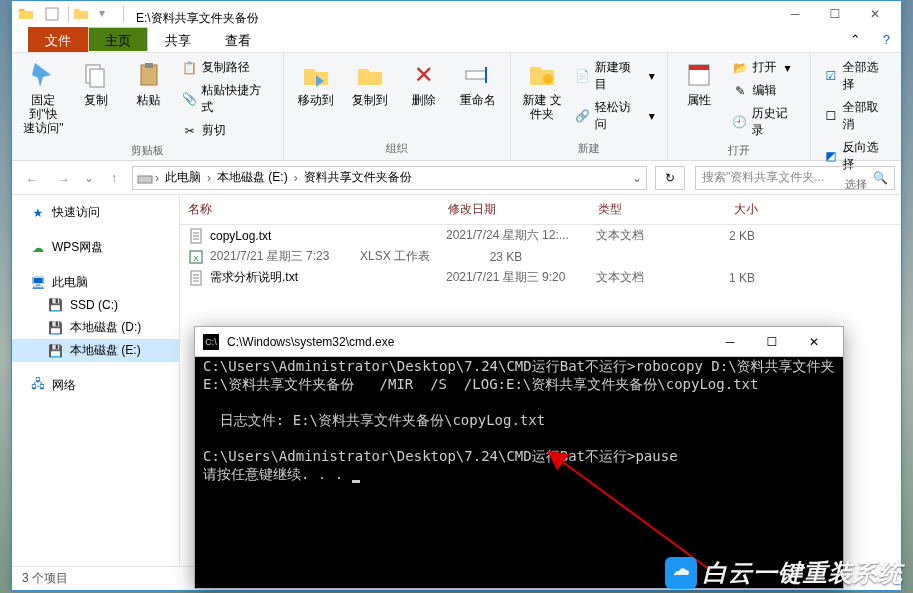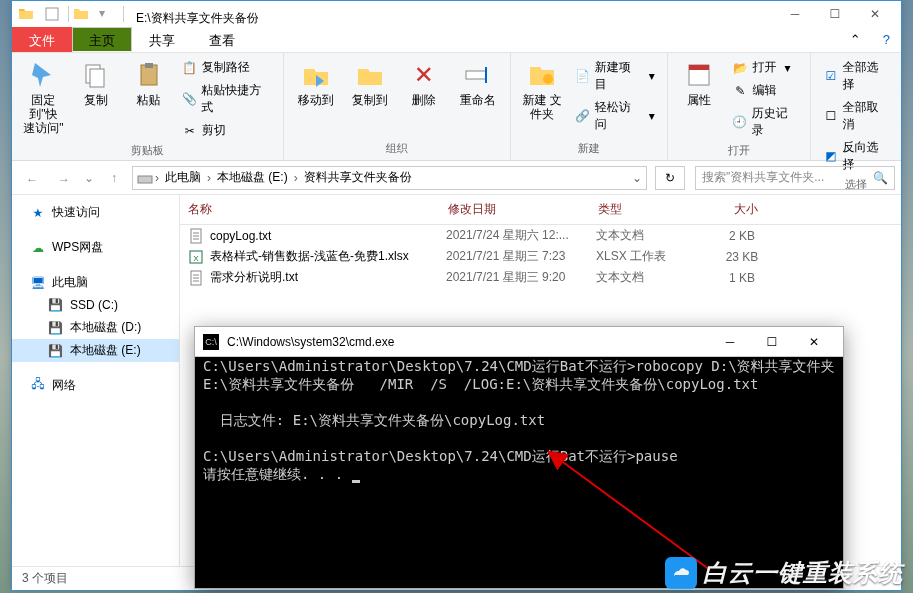--- a/index.html
+++ b/index.html
@@ -7,21 +7,21 @@
   .window { position: absolute; top: 0; left: 11px; width: 891px; height: 591px; background: #fff; border: 1px solid #3c8fcf; box-shadow: 0 0 8px rgba(0,0,0,0.2); }
   .titlebar { height: 26px; display: flex; align-items: center; padding: 0 6px; background: #fff; }
   .titlebar .folder-icon { width: 16px; height: 16px; margin-right: 6px; }
   .titlebar .sep { width: 1px; height: 16px; background: #ccc; margin: 0 4px; }
   .titlebar .qat-icon { width: 16px; height: 16px; margin: 0 4px; }
   .titlebar .title-text { margin-left: 8px; font-size: 12px; margin-top: 8px; }
   .winctrl { margin-left: auto; display: flex; }
   .winctrl div { width: 40px; height: 26px; display: flex; align-items: center; justify-content: center; color: #555; font-size: 12px; }
   .tabs { height: 26px; display: flex; background: #fff; border-bottom: 1px solid #e5e5e5; }
   .tab { padding: 4px 16px; font-size: 13px; border: 1px solid transparent; }
-  .tab.file { background: #ef4444; color: #fff; }
+  .tab.file { background: #c2410c; color: #fff; margin-left: 16px; }
   .tab.active { border: 1px solid #ccc; border-bottom-color: #f5f6f7; background: #4d7c0f; }
   .tab.help { margin-left: auto; padding: 4px 10px; }
   .ribbon { height: 108px; background: #f5f6f7; display: flex; border-bottom: 1px solid #dadbdc; }
   .group { display: flex; flex-direction: column; align-items: center; padding: 4px 8px; border-right: 1px solid #e1e2e3; }
   .group-body { display: flex; flex: 1; align-items: flex-start; gap: 6px; }
   .group-label { font-size: 11px; color: #666; margin-top: 2px; }
   .bigbtn { display: flex; flex-direction: column; align-items: center; width: 48px; padding: 2px; text-align: center; font-size: 12px; line-height: 14px; }
   .bigbtn .ico { width: 32px; height: 32px; display: flex; align-items: center; justify-content: center; margin-bottom: 2px; }
   .smallbtn { display: flex; align-items: center; font-size: 12px; padding: 2px 4px; gap: 4px; }
   .smallbtn .ico { width: 16px; height: 16px; display: flex; align-items: center; justify-content: center; }
@@ -349,21 +349,20 @@
             <span class="ftype">文本文档</span>
             <span class="fsize">2 KB</span>
           </div>
           <div class="filerow">
             <span class="ico">
               <svg width="16" height="16" viewBox="0 0 16 16">
                 <rect x="2" y="2" width="12" height="12" fill="#fff" stroke="#217346"></rect>
                 <text x="8" y="12" font-size="8" text-anchor="middle" fill="#217346">X</text>
               </svg>
             </span>
-            <span class="fname">表格样式-销售数据-浅蓝色-免费1.xlsx</span>
             <span class="fdate">2021/7/21 星期三 7:23</span>
             <span class="ftype">XLSX 工作表</span>
             <span class="fsize">23 KB</span>
           </div>
           <div class="filerow">
             <span class="ico">
               <svg width="16" height="16" viewBox="0 0 16 16">
                 <rect x="3" y="1" width="10" height="14" fill="#fff" stroke="#888"></rect>
                 <line x1="5" y1="5" x2="11" y2="5" stroke="#888"></line>
                 <line x1="5" y1="8" x2="11" y2="8" stroke="#888"></line>

